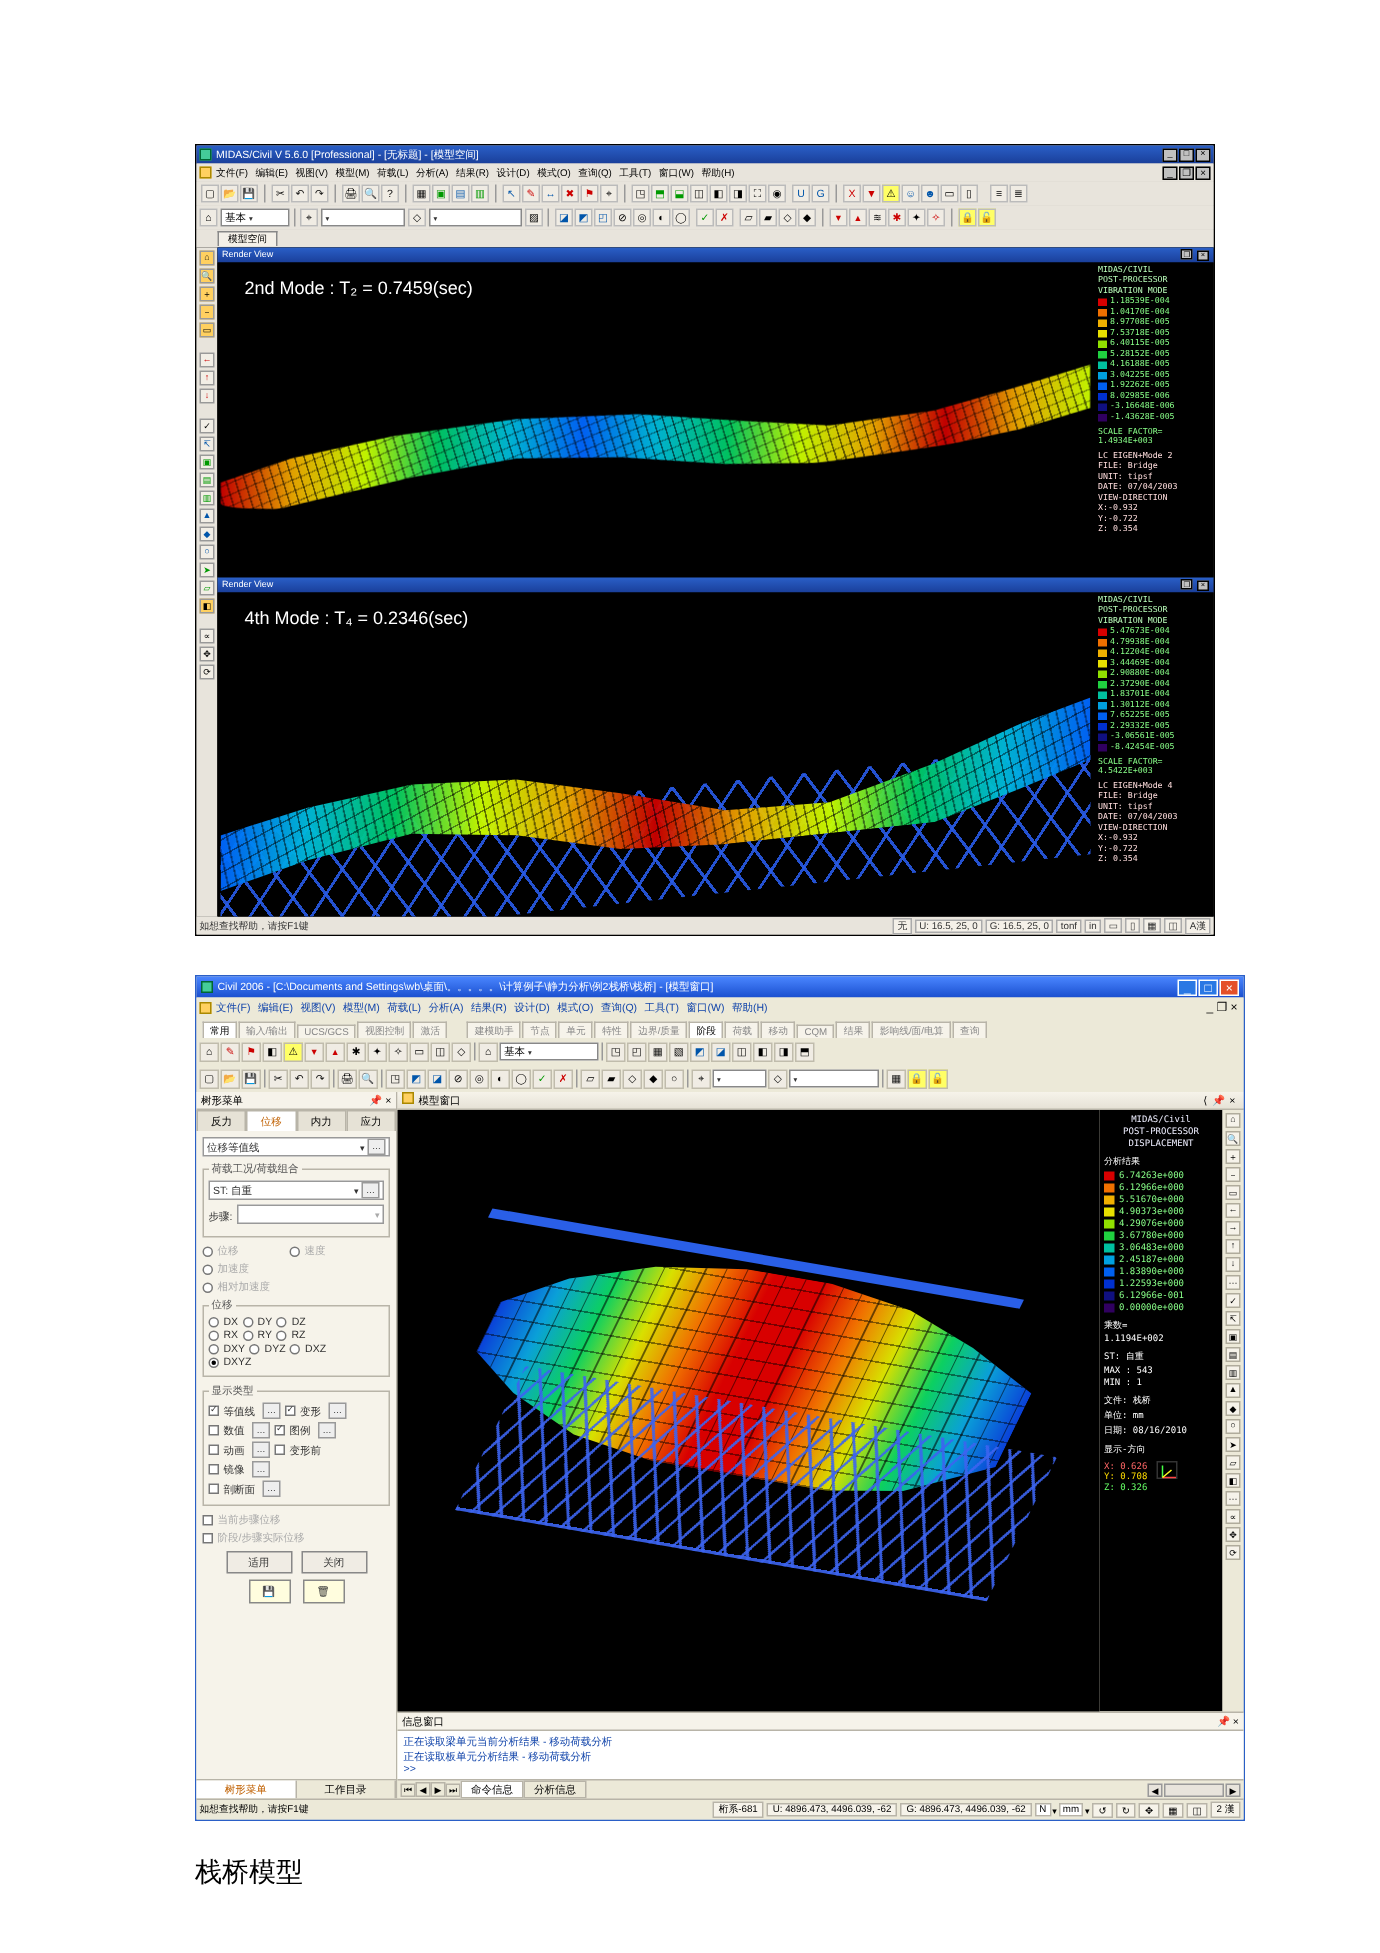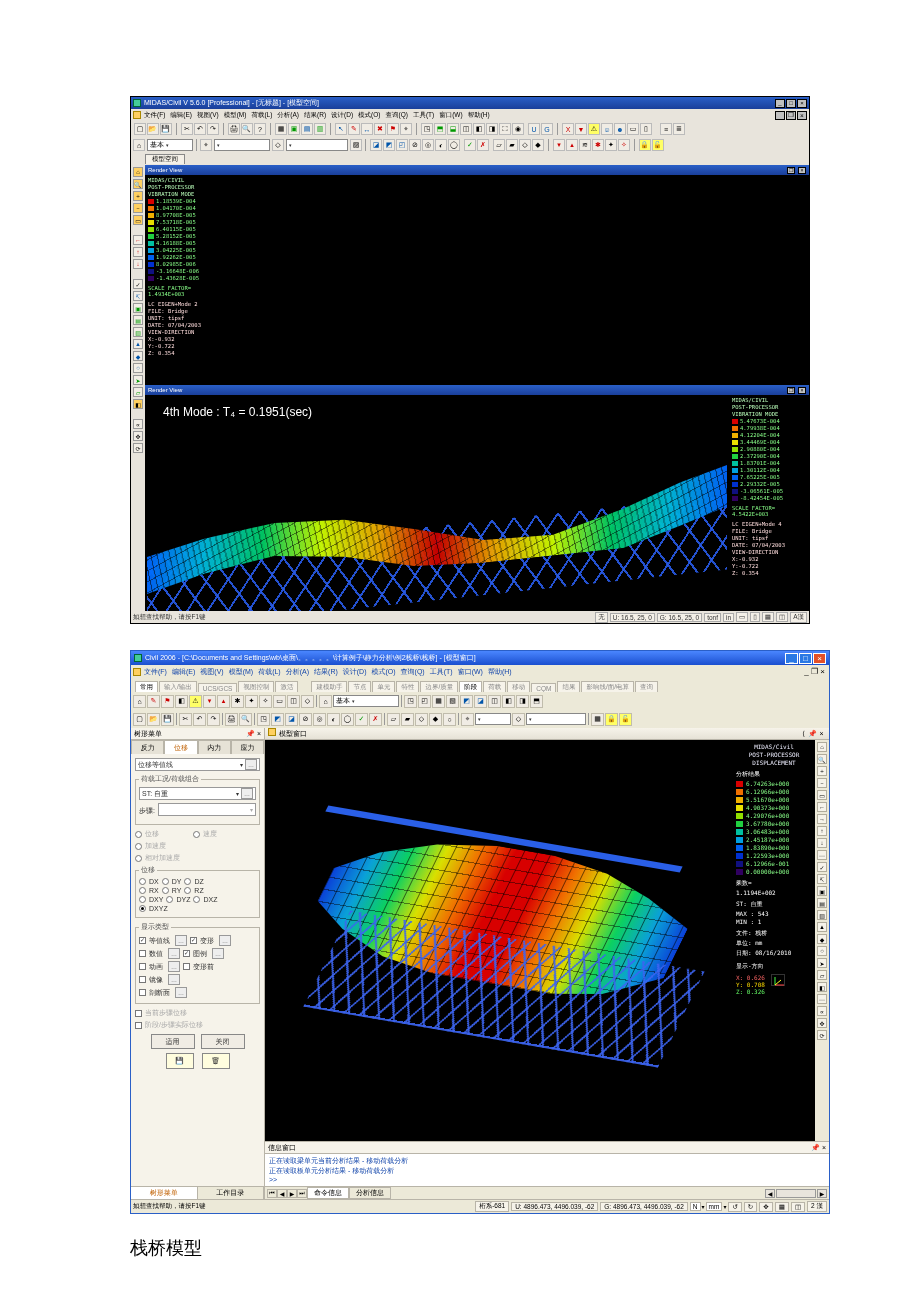--- a/index.html
+++ b/index.html
@@ -451,20 +451,28 @@
 
       <div class="view">
         <div class="view-head">
           <span>Render View</span>
           <div class="vh-right">
             <span>❐</span>
             <span>×</span>
           </div>
         </div>
         <div class="view-body" style="height:210px">
+          <div class="canvas">
+            <div class="mode-label">2nd Mode : T₂ = 0.7459(sec)</div>
+            <div class="mesh1">
+              <div class="ribbon1">
+                    <div class="grid-over"></div>
+                  </div>
+            </div>
+          </div>
           <div class="rlegend">
             <div class="lh">MIDAS/CIVIL</div>
             <div class="lh">POST-PROCESSOR</div>
             <div class="lh">VIBRATION MODE</div>
             <div class="row">
                   <span class="sw legcolor-0"></span>
                   <span>1.18539E-004</span>
                 </div>
             <div class="row">
                   <span class="sw legcolor-1"></span>
@@ -529,21 +537,21 @@
       <div class="view">
         <div class="view-head">
           <span>Render View</span>
           <div class="vh-right">
             <span>❐</span>
             <span>×</span>
           </div>
         </div>
         <div class="view-body" style="height:216px">
           <div class="canvas">
-            <div class="mode-label">4th Mode : T₄ = 0.1951(sec)</div>
+            <div class="mode-label">4th Mode : T₄ = 0.2346(sec)</div>
             <div class="mesh2">
               <div class="truss"></div>
               <div class="ribbon2">
                     <div class="grid-over"></div>
                   </div>
             </div>
           </div>
           <div class="rlegend">
             <div class="lh">MIDAS/CIVIL</div>
             <div class="lh">POST-PROCESSOR</div>

